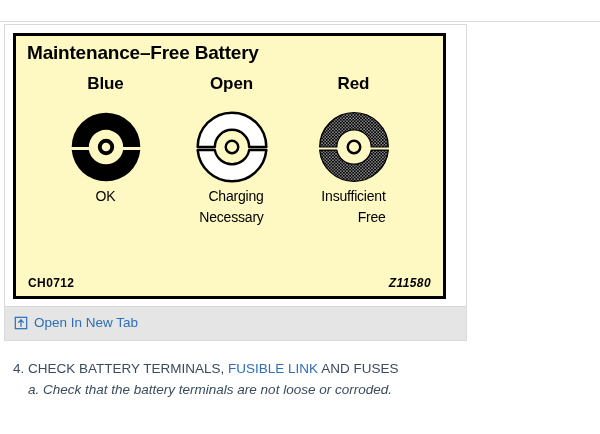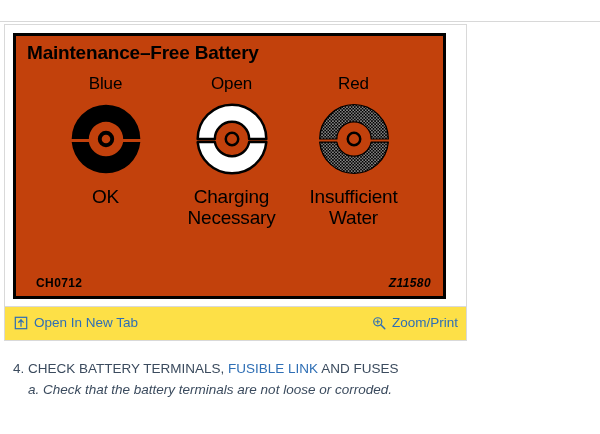--- a/index.html
+++ b/index.html
@@ -20,64 +20,63 @@
     width:463px;height:317px;
     background:#ffffff;
     border:1px solid #d9d9d9;
     box-sizing:border-box;
   }
   .fig-frame{
     position:absolute;left:8px;top:8px;
     width:433px;height:266px;
     border:3px solid #000;
     box-sizing:border-box;
-    background:#c2410c;
+    background:#fef9c3;
   }
   .fig-title{
     position:absolute;left:11px;top:6px;
     font-size:19px;font-weight:bold;color:#000;
     letter-spacing:-0.2px;
     white-space:nowrap;
   }
   .cols{
     position:absolute;left:0;top:38px;width:100%;
     display:flex;justify-content:center;
   }
   .col{
     width:118px;
     display:flex;flex-direction:column;align-items:center;
   }
   .col.c1{margin-right:8px;}
   .col.c2{margin-right:4px;}
   .color-label{
-    font-size:17px;color:#000;font-weight:normal;
-    margin-bottom:6px;letter-spacing:-0.1px;
+    font-size:17px;color:#000;font-weight:bold;
+    margin-bottom:14px;letter-spacing:-0.1px;
   }
   .ind-wrap{width:92px;height:78px;display:block;}
   .state-label{
-    margin-top:8px;
-    font-size:19px;color:#000;line-height:21px;
+    font-size:14px;color:#000;line-height:21px;
     text-align:center;letter-spacing:-0.2px;
     white-space:pre-line;
   }
   .col.c1 .state-label{text-align:center;}
-  .col.c2 .state-label,.col.c3 .state-label{text-align:center;}
+  .col.c2 .state-label,.col.c3 .state-label{text-align:right;}
   .code{
     position:absolute;bottom:6px;
     font-size:12px;font-weight:bold;color:#000;
     letter-spacing:0.4px;
   }
-  .code.left{left:20px;margin-top:36px;}
+  .code.left{left:12px;margin-top:36px;}
   .code.right{right:12px;font-style:italic;}
   
   .toolbar{
     position:absolute;left:0;bottom:0;
     width:100%;height:34px;
     border-top:1px solid #d9d9d9;
-    background:#fde047;
+    background:#e5e5e5;
     box-sizing:border-box;
   }
   .tb-btn{
     position:absolute;top:8px;
     display:flex;align-items:center;gap:6px;
     color:#2f6fb5;font-size:13.5px;
     cursor:pointer;text-decoration:none;
     white-space:nowrap;
   }
   .tb-left{left:9px;}
@@ -137,44 +136,36 @@
               <rect width="4" height="4" fill="#000"></rect>
               <circle cx="1" cy="1" r="0.85" fill="#fff"></circle>
               <circle cx="3" cy="3" r="0.85" fill="#fff"></circle>
             </pattern>
           </defs>
           <path d="M50 6 A44 44 0 0 1 94 50 L72 50 A22 22 0 0 0 50 28 A22 22 0 0 0 28 50 L6 50 A44 44 0 0 1 50 6 Z" fill="url(#stipple)" stroke="#000" stroke-width="1.6" stroke-linejoin="round"></path>
           <path d="M50 94 A44 44 0 0 1 6 54 L28 54 A22 22 0 0 0 50 72 A22 22 0 0 0 72 54 L94 54 A44 44 0 0 1 50 94 Z" fill="url(#stipple)" stroke="#000" stroke-width="1.6" stroke-linejoin="round"></path>
           <circle cx="50" cy="50" r="8" fill="none" stroke="#000" stroke-width="3.2"></circle>
         </svg>
         <div class="state-label">Insufficient
-Water</div>
+Free</div>
       </div>
 
     </div>
 
     <div class="code left">CH0712</div>
     <div class="code right">Z11580</div>
   </div>
 
   <div class="toolbar">
     <a class="tb-btn tb-left">
       <svg class="tb-ico" viewBox="0 0 16 16">
         <rect x="1.5" y="1.5" width="13" height="13" fill="none" stroke="#2f6fb5" stroke-width="1.4"></rect>
         <path d="M8 11.5 V5.2 M8 4.4 L5.4 7.1 M8 4.4 L10.6 7.1" fill="none" stroke="#2f6fb5" stroke-width="1.4" stroke-linecap="square"></path>
       </svg>
       <span>Open In New Tab</span>
     </a>
-    <a class="tb-btn tb-right">
-      <svg class="tb-ico" viewBox="0 0 16 16">
-        <circle cx="6.6" cy="6.6" r="4.6" fill="none" stroke="#2f6fb5" stroke-width="1.4"></circle>
-        <path d="M10.1 10.1 L14.6 14.6" stroke="#2f6fb5" stroke-width="1.7" stroke-linecap="round"></path>
-        <path d="M6.6 4.3 V8.9 M4.3 6.6 H8.9" stroke="#2f6fb5" stroke-width="1.2" stroke-linecap="round"></path>
-      </svg>
-      <span>Zoom/Print</span>
-    </a>
   </div>
 </div>
 
 <div class="steps">
   <div class="step-main"><span>4.</span><span> </span><span>CHECK BATTERY TERMINALS, </span><span class="lnk">FUSIBLE LINK</span><span> AND FUSES</span></div>
   <div class="step-sub">a. Check that the battery terminals are not loose or corroded.</div>
 </div>
 
 </body></html>

